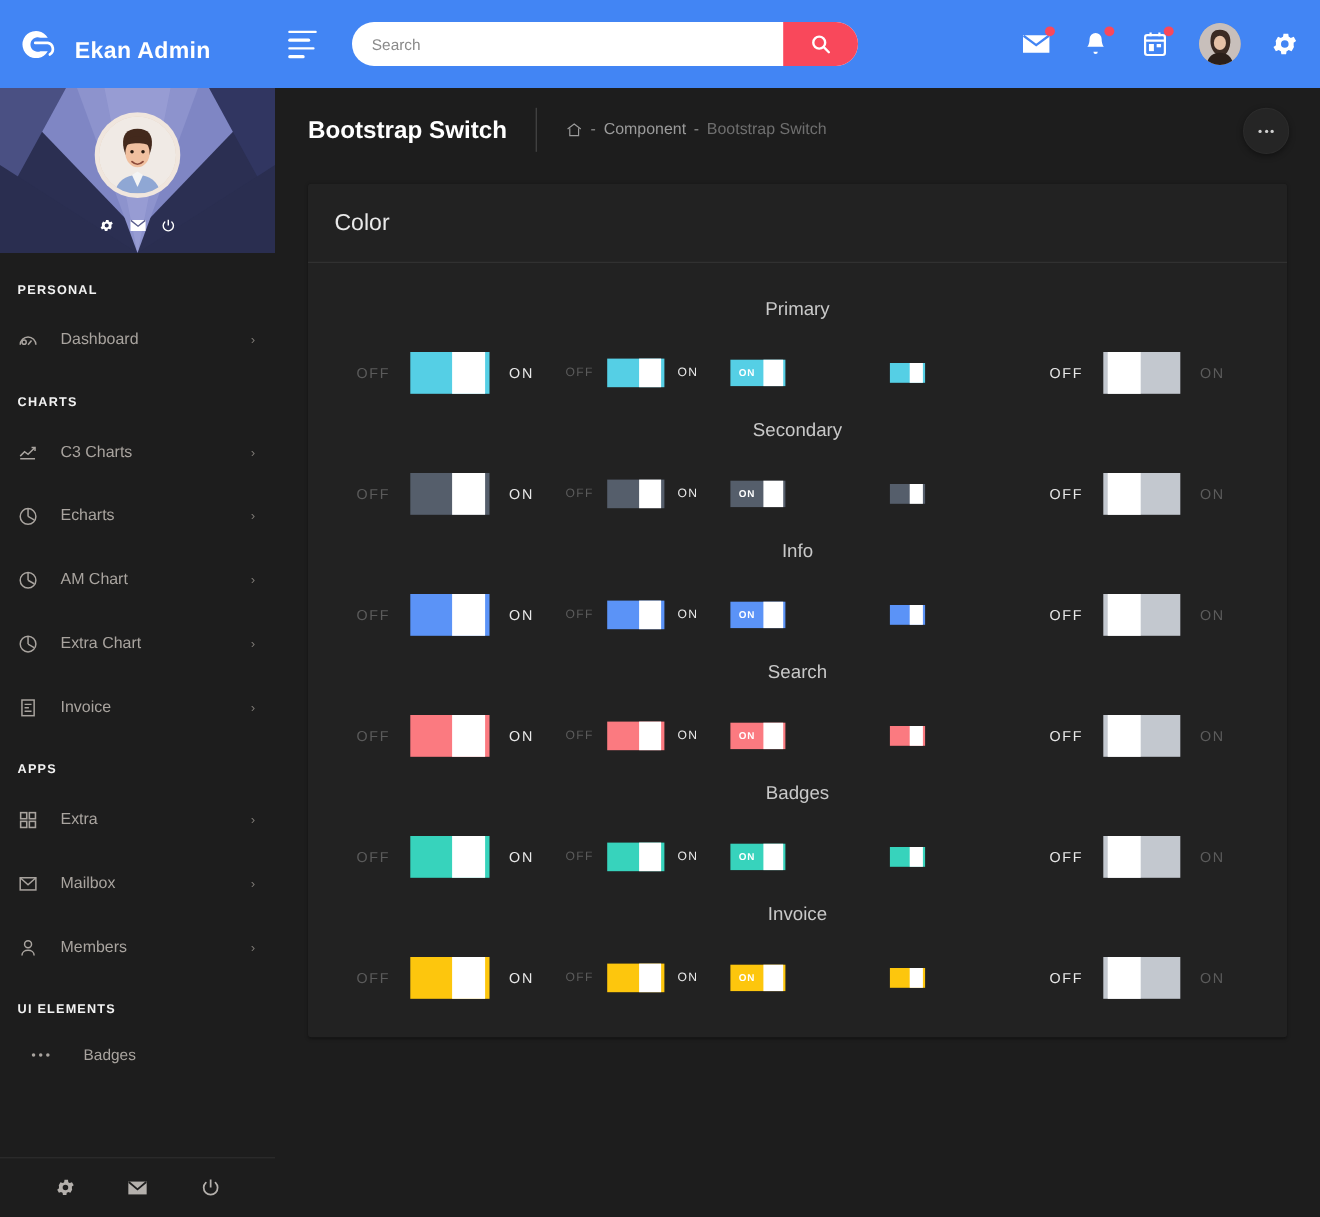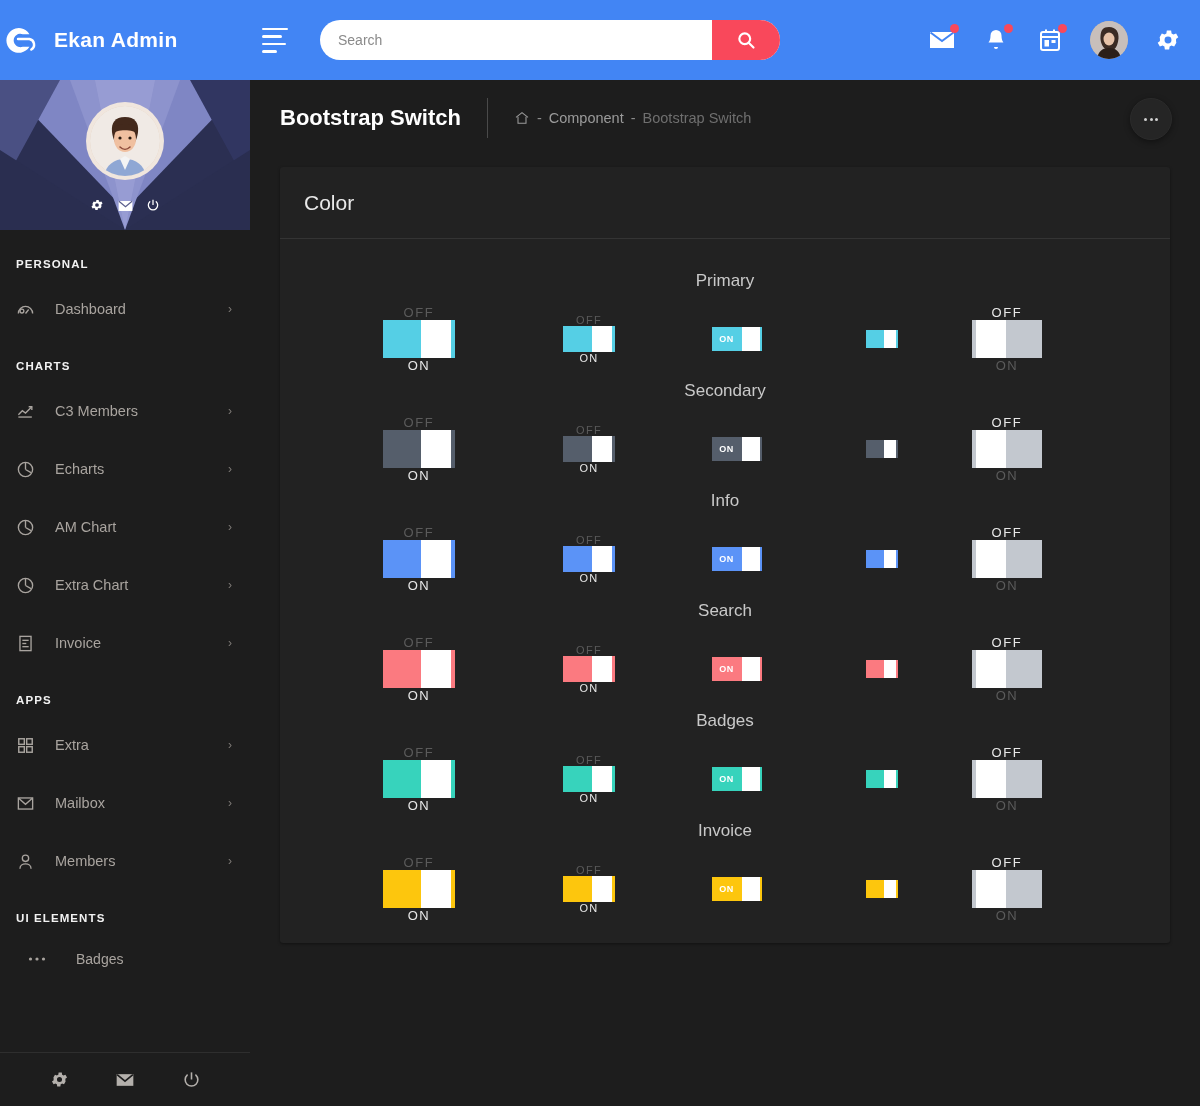--- a/index.html
+++ b/index.html
@@ -11,21 +11,21 @@
     overflow: hidden;
   }
 
   
   .topbar {
     position: absolute; top: 0; left: 0; width: 1200px; height: 80px;
     background: #4285f4;
     display: flex; align-items: center;
     z-index: 30;
   }
-  .brand { width: 250px; display: flex; align-items: center; padding-left: 0; }
+  .brand { width: 250px; display: flex; align-items: flex-end; padding-left: 14px; }
   .brand-logo { width: 38px; height: 38px; flex: 0 0 38px; }
   .brand-text {
     color: #fff; font-size: 21px; font-weight: bold; letter-spacing: .3px;
     margin-left: 16px;
   }
   .hamburger { width: 26px; margin-left: 12px; cursor: pointer; }
   .hamburger span {
     display: block; height: 2.5px; background: #fff; margin-bottom: 5px; border-radius: 2px;
   }
   .hamburger span:nth-child(1) { width: 26px; }
@@ -150,21 +150,21 @@
 
   .swrow { padding-top: 16px; }
   .swrow-title {
     color: #c9c9c9; font-size: 17px; font-weight: normal; margin-bottom: 22px;
   }
   .swrow-items {
     display: flex; align-items: center; height: 52px;
   }
 
   
-  .slot { display: flex; align-items: center; flex-direction: column; }
+  .slot { display: flex; align-items: center; }
   .slot-1 { width: 210px; padding-left: 20px; }
   .slot-2 { width: 150px; }
   .slot-3 { width: 145px; }
   .slot-4 { width: 145px; }
   .slot-5 { display: flex; align-items: center; }
 
   .lbl { font-size: 13px; letter-spacing: 1.6px; color: #5f5f5f; }
   .lbl.sm { font-size: 11px; letter-spacing: 1.3px; }
   .lbl.bright { color: #e8e8e8; }
   .lbl.dim { color: #5b5b5b; }
@@ -335,21 +335,21 @@
 
     <div class="nav-head">CHARTS</div>
     <div class="nav-item">
       <span class="ni-icon">
         <svg width="19" height="19" viewBox="0 0 24 24" fill="none" stroke="#a9a49f" stroke-width="1.7">
           <polyline points="3,16 8,11 12,14 20,6"></polyline>
             <polyline points="16,6 20,6 20,10"></polyline>
             <line x1="3" y1="19" x2="20" y2="19"></line>
         </svg>
       </span>
-      <span class="ni-label">C3 Members</span>
+      <span class="ni-label">C3 Charts</span>
       <span class="ni-arrow">›</span>
     </div>
     <div class="nav-item">
       <span class="ni-icon">
         <svg width="19" height="19" viewBox="0 0 24 24" fill="none" stroke="#a9a49f" stroke-width="1.7">
           <circle cx="12" cy="12" r="9"></circle>
             <path d="M12 12V3"></path>
             <path d="M12 12l7 4"></path>
         </svg>
       </span>

